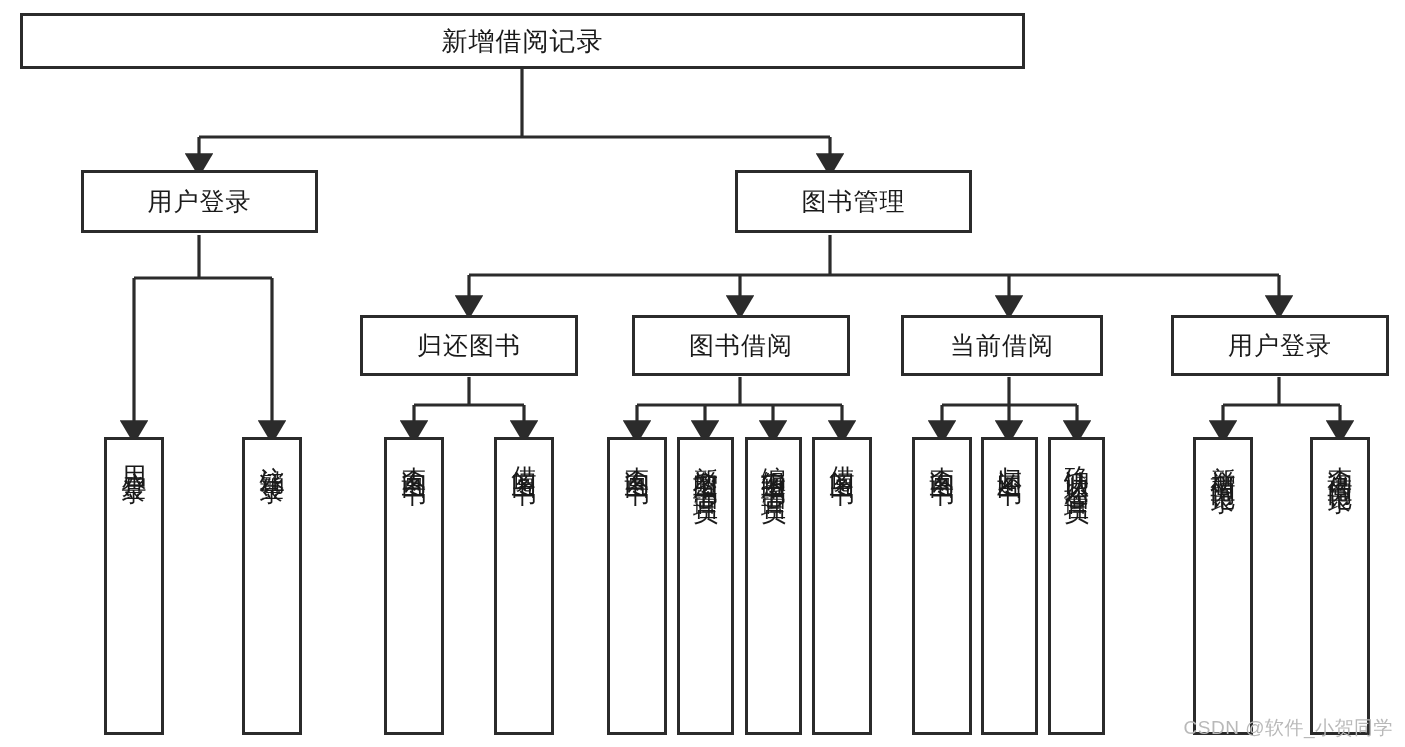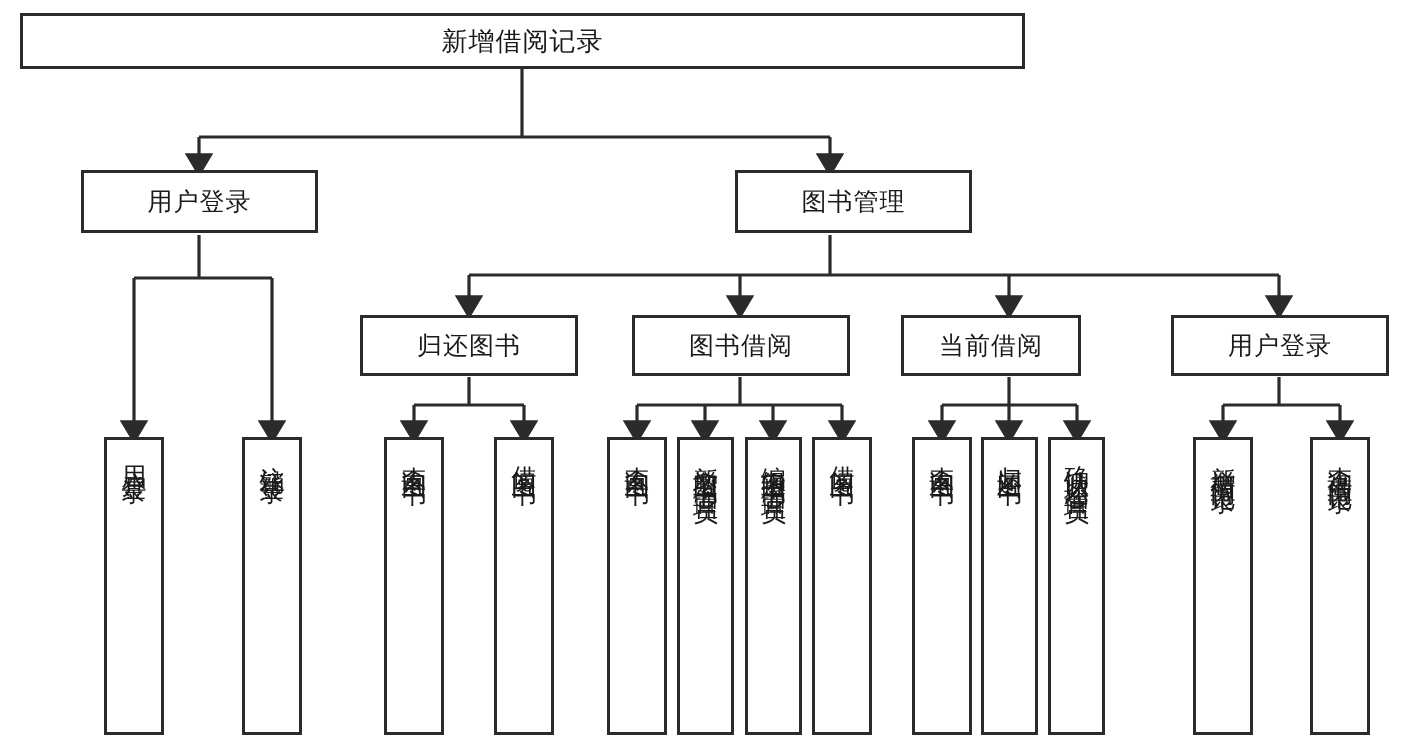--- a/index.html
+++ b/index.html
@@ -137,21 +137,21 @@
   <div class="node horizontal" style="left:711px; top:170px; width:237px; height:63px;margin-left:24px;">
     <span class="node-label">图书管理</span>
   </div>
 
   <div class="node horizontal" style="left:360px; top:315px; width:218px; height:61px;">
     <span class="node-label">归还图书</span>
   </div>
   <div class="node horizontal" style="left:632px; top:315px; width:218px; height:61px;align-items:center;">
     <span class="node-label">图书借阅</span>
   </div>
-  <div class="node horizontal" style="left:901px; top:315px; width:180px; height:61px;">
+  <div class="node horizontal" style="left:901px; top:315px; width:202px; height:61px;">
     <span class="node-label">当前借阅</span>
   </div>
   <div class="node horizontal" style="left:1171px; top:315px; width:218px; height:61px;">
     <span class="node-label">用户登录</span>
   </div>
 
   <div class="node vertical" style="left:104px; top:437px; width:60px; height:298px;">
     <span class="node-label">用户登录</span>
   </div>
   <div class="node vertical" style="left:242px; top:437px; width:60px; height:298px;">
@@ -188,14 +188,15 @@
     <span class="node-label">确认归还（管理员）</span>
   </div>
 
   <div class="node vertical" style="left:1193px; top:437px; width:60px; height:298px;">
     <span class="node-label">新增借阅记录</span>
   </div>
   <div class="node vertical" style="left:1310px; top:437px; width:60px; height:298px;">
     <span class="node-label">查询借阅记录</span>
   </div>
 
+  <div class="watermark">CSDN @软件_小贺同学</div>
 
 </div>
 
 </body></html>

